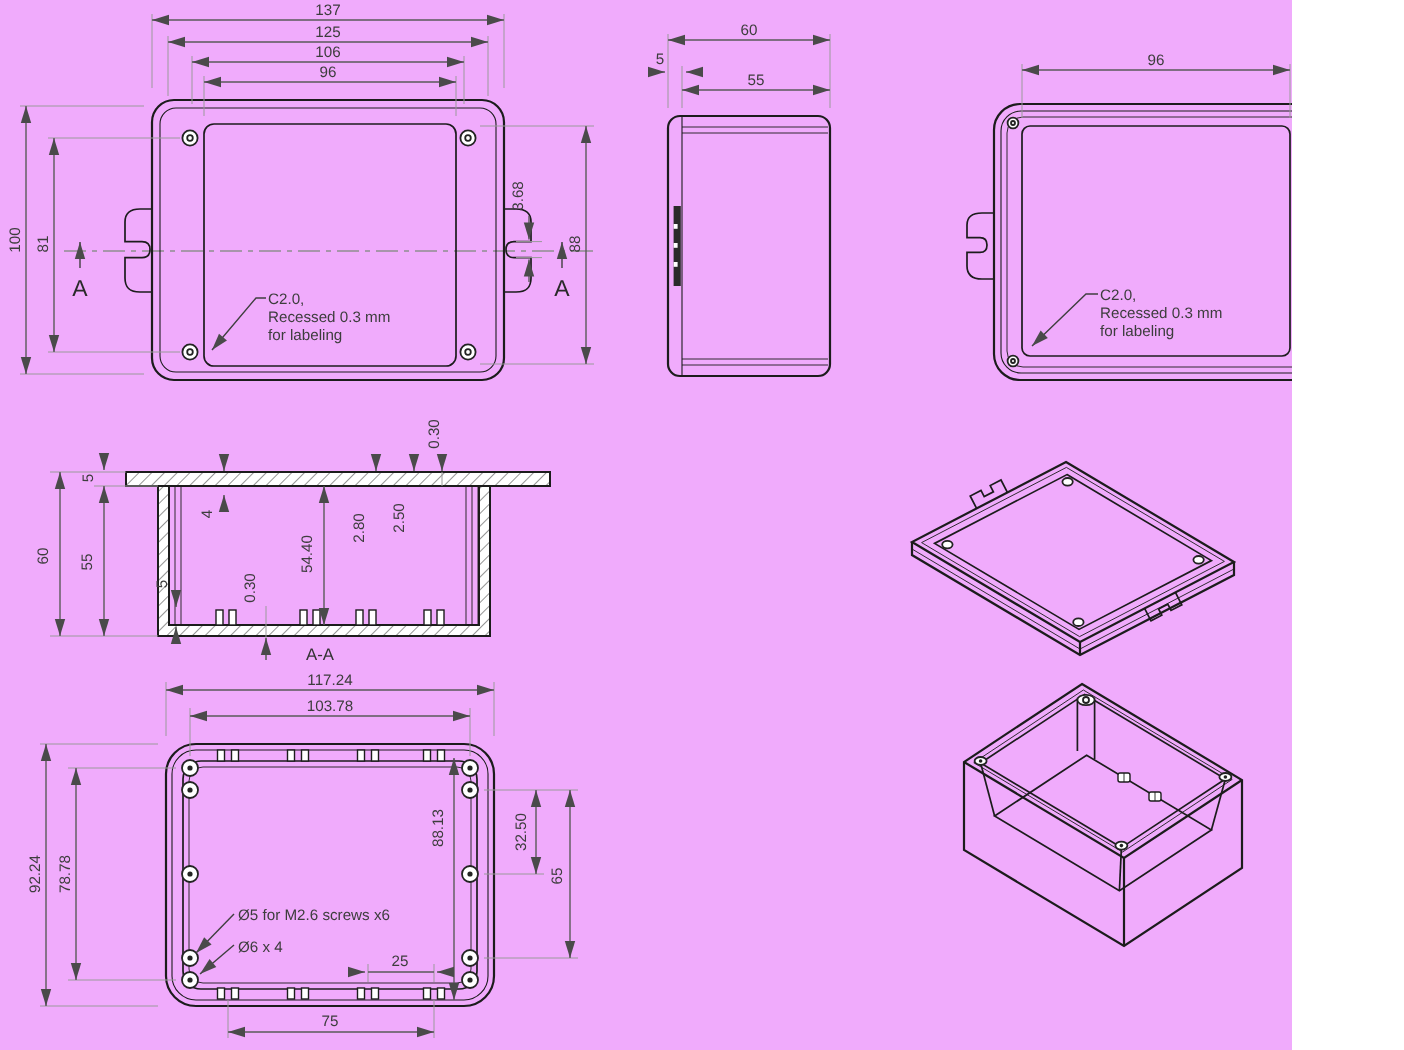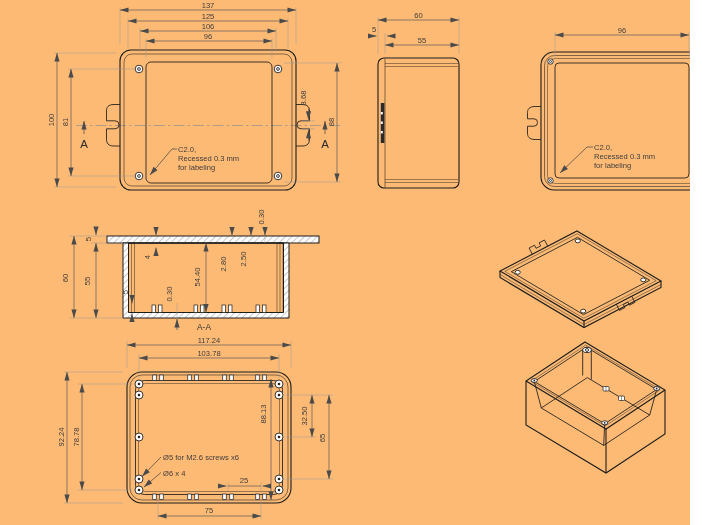--- a/index.html
+++ b/index.html
@@ -1,16 +1,16 @@
 <!DOCTYPE html>
 <html><head>
 <meta charset="utf-8">
 <style>
   html,body{margin:0;padding:0;background:#ffffff;}
-  .sheet{position:relative;width:646px;height:525px;background:#fdba74;overflow:hidden;padding-left:44px;}
+  .sheet{position:relative;width:646px;height:525px;background:#f0abfc;overflow:hidden;}
   svg{display:block;}
   svg text{font-family:"Liberation Sans",sans-serif;fill:#3d3d3d;}
   .t{font-size:7.6px;}
   .ta{font-size:11.5px;fill:#2a2a2a;}
   .taa{font-size:8.4px;fill:#333;}
   .ol{fill:none;stroke:#1c1c1c;stroke-width:1.1;}
   .mid{fill:none;stroke:#1c1c1c;stroke-width:0.85;}
   .ol2{fill:none;stroke:#1c1c1c;stroke-width:0.55;}
   .fine{fill:none;stroke:#1c1c1c;stroke-width:0.45;}
   .dim{stroke:#5a5a5a;stroke-width:0.7;fill:none;}

